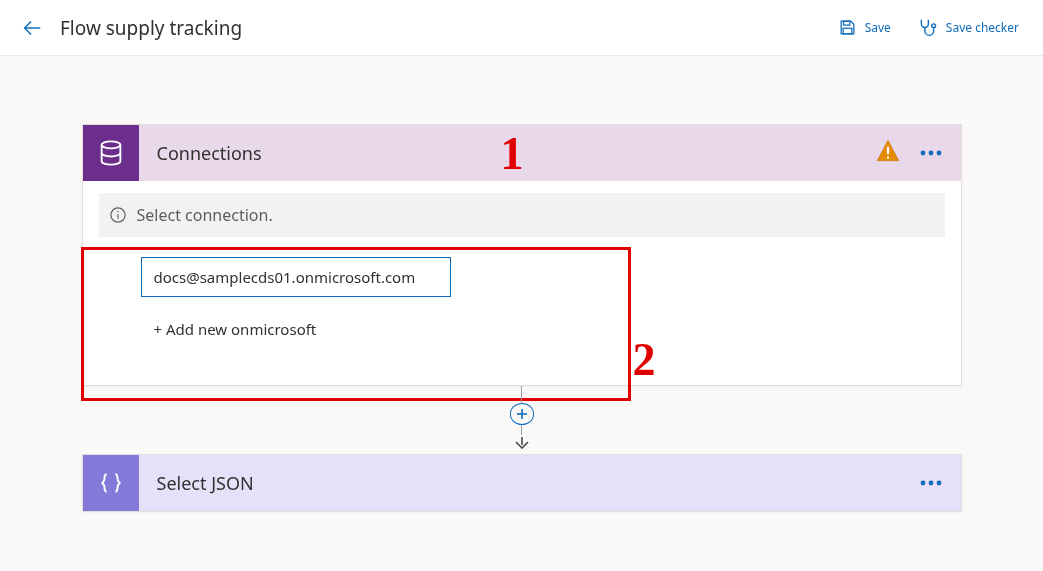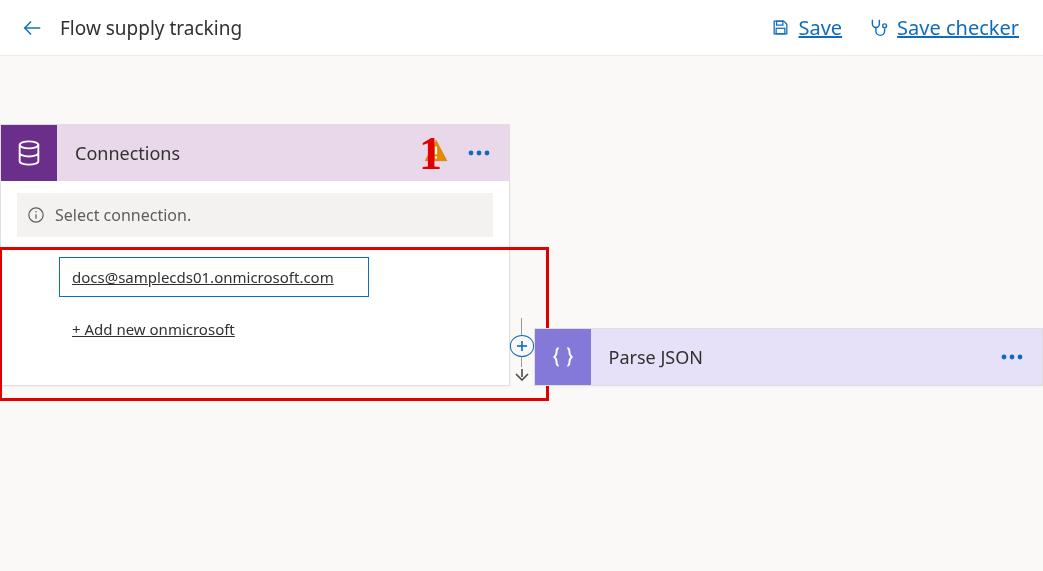--- a/index.html
+++ b/index.html
@@ -33,32 +33,31 @@
     .page-title {
       font-size: 19px;
       color: #323130;
       margin-left: 8px;
     }
     .top-spacer { flex: 1; }
     .top-action {
       display: flex;
       align-items: center;
       color: #0f6cbd;
-      font-size: 20px;
+      font-size: 12px;
       margin-right: 26px;
       cursor: pointer;
-      text-decoration: underline;
     }
     .top-action svg { margin-right: 8px; }
 
     .canvas {
       padding-top: 68px;
       display: flex;
-      flex-direction: row;
-      align-items: flex-end;
+      flex-direction: column;
+      align-items: center;
       width: 100%;
     }
 
     .card {
       width: 880px;
       background: #fff;
       border: 1px solid #e1dfdd;
       box-shadow: 0 1px 3px rgba(0,0,0,0.04);
       position: relative;
     }
@@ -129,21 +128,20 @@
     .conn-option {
       display: block;
       width: 310px;
       margin-left: 44px;
       margin-bottom: 12px;
       padding: 9px 12px;
       font-size: 15px;
       border: 1px solid transparent;
       cursor: pointer;
       color: #323130;
-      text-decoration: underline;
     }
     .conn-option.selected { border: 1px solid #0f6cbd; }
 
     .red-box {
       position: absolute;
       border: 3px solid #e10000;
       pointer-events: none;
     }
 
     .annot {
@@ -286,21 +284,21 @@
   </div>
 
   <div class="card">
     <div class="card-header hdr-parse">
       <div class="icon-tile tile-parse">
         <svg width="26" height="26" viewBox="0 0 24 24" fill="none" stroke="currentColor" stroke-width="1.8">
           <path d="M8 4 C6 4 6 6 6 8 C6 10 5 11 4 12 C5 13 6 14 6 16 C6 18 6 20 8 20"></path>
           <path d="M16 4 C18 4 18 6 18 8 C18 10 19 11 20 12 C19 13 18 14 18 16 C18 18 18 20 16 20"></path>
         </svg>
       </div>
-      <div class="hdr-title">Parse JSON</div>
+      <div class="hdr-title">Select JSON</div>
       <div class="hdr-right">
         <span class="more-dots">
           <svg width="22" height="6" viewBox="0 0 22 6">
             <circle cx="3" cy="3" r="2.4" fill="#0f6cbd"></circle>
             <circle cx="11" cy="3" r="2.4" fill="#0f6cbd"></circle>
             <circle cx="19" cy="3" r="2.4" fill="#0f6cbd"></circle>
           </svg>
         </span>
       </div>
     </div>

